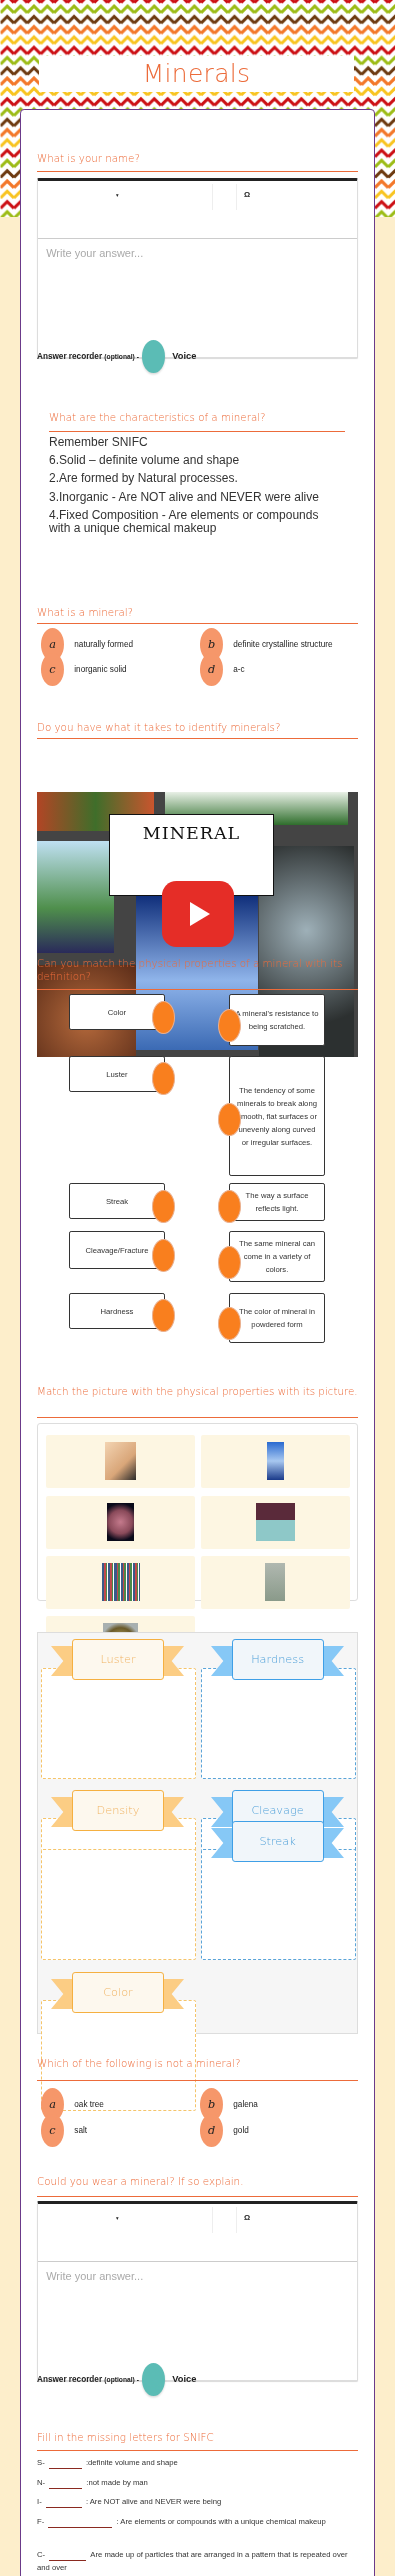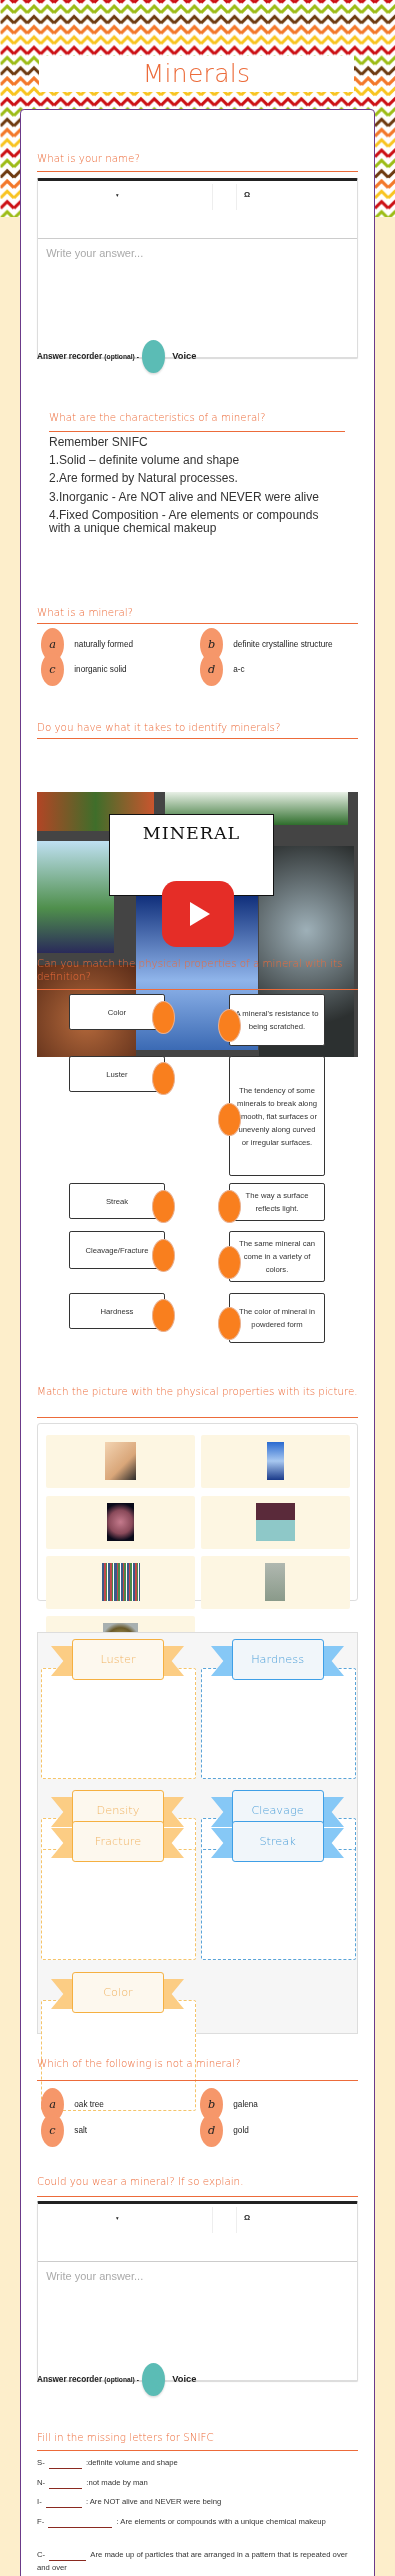--- a/index.html
+++ b/index.html
@@ -149,21 +149,21 @@
 <div class="recorder" style="top:344px;">
   <span class="rec-label"><span>Answer recorder</span> <small>(optional) -</small></span>
   <span class="rec-dot"></span>
   <span class="rec-voice">Voice</span>
 </div>
 
 <div class="q-title" style="left:49px;width:294px;top:411px;">What are the characteristics of a mineral?</div>
 <div class="q-rule" style="left:49px;width:296px;top:431px;"></div>
 <div class="body-text" style="top:436px;">
   <p>Remember SNIFC</p>
-  <p>1.Solid – definite volume and shape</p>
+  <p>6.Solid – definite volume and shape</p>
   <p>2.Are formed by Natural processes.</p>
   <p>3.Inorganic - Are NOT alive and NEVER were alive</p>
   <p>4.Fixed Composition - Are elements or compounds with a unique chemical makeup</p>
 </div>
 
 <div class="q-title" style="top:606px;">What is a mineral?</div>
 <div class="q-rule" style="top:623px;"></div>
 <div class="mcq-opt" style="left:41px;top:628px;">
   <span class="mcq-badge">a</span>
   <span class="mcq-text">naturally formed</span>
@@ -290,29 +290,20 @@
     <svg class="tail" style="left:0;" width="36" height="30" viewBox="0 0 70 58">
         <polygon points="0,0 70,0 70,58 0,58 24,29" fill="#86c8f6"></polygon>
       </svg>
     <svg class="tail" style="left:97px;" width="36" height="30" viewBox="0 0 70 58">
         <polygon points="0,0 70,0 46,29 70,58 0,58" fill="#86c8f6"></polygon>
       </svg>
     <div class="tag">Cleavage</div>
   </div>
 
   <div class="cat-drop" style="left:2.6px;top:210px;height:111px;border-color:#f5c46a;top:216px;"></div>
-  <div class="ribbon orange" style="left:13.4px;top:188px;">
-    <svg class="tail" style="left:0;" width="36" height="30" viewBox="0 0 70 58">
-        <polygon points="0,0 70,0 70,58 0,58 24,29" fill="#fccd84"></polygon>
-      </svg>
-    <svg class="tail" style="left:97px;" width="36" height="30" viewBox="0 0 70 58">
-        <polygon points="0,0 70,0 46,29 70,58 0,58" fill="#fccd84"></polygon>
-      </svg>
-    <div class="tag">Fracture</div>
-  </div>
 
   <div class="cat-drop" style="left:163px;top:216px;border-color:#5aa4d8;"></div>
   <div class="ribbon blue" style="left:173px;top:188px;">
     <svg class="tail" style="left:0;" width="36" height="30" viewBox="0 0 70 58">
         <polygon points="0,0 70,0 70,58 0,58 24,29" fill="#86c8f6"></polygon>
       </svg>
     <svg class="tail" style="left:97px;" width="36" height="30" viewBox="0 0 70 58">
         <polygon points="0,0 70,0 46,29 70,58 0,58" fill="#86c8f6"></polygon>
       </svg>
     <div class="tag">Streak</div>

